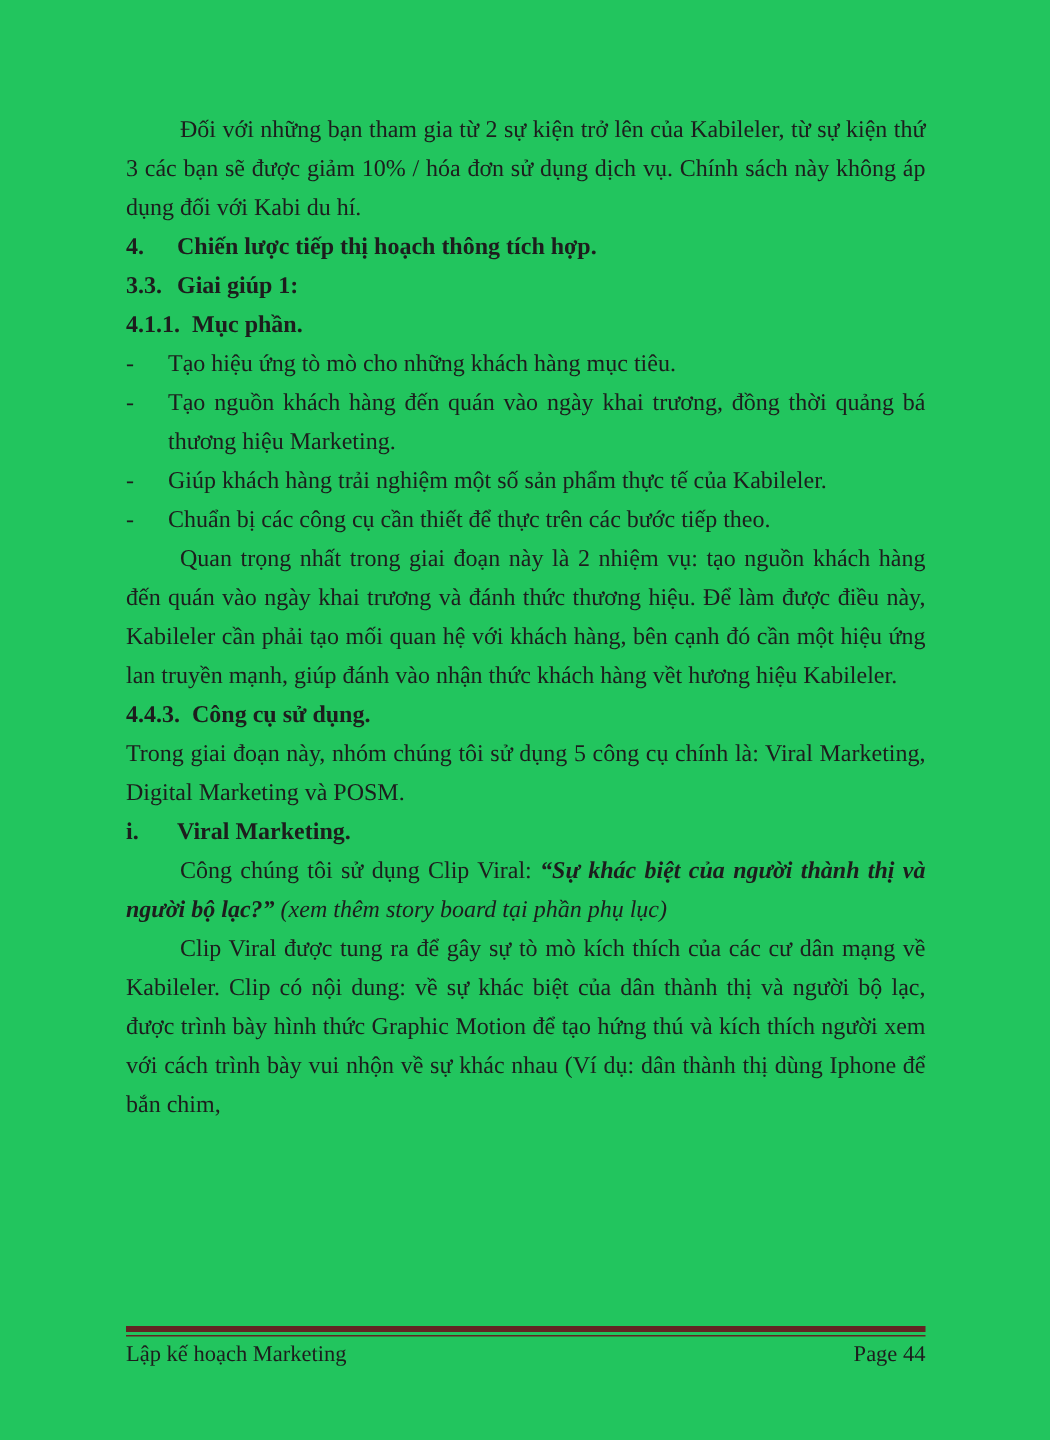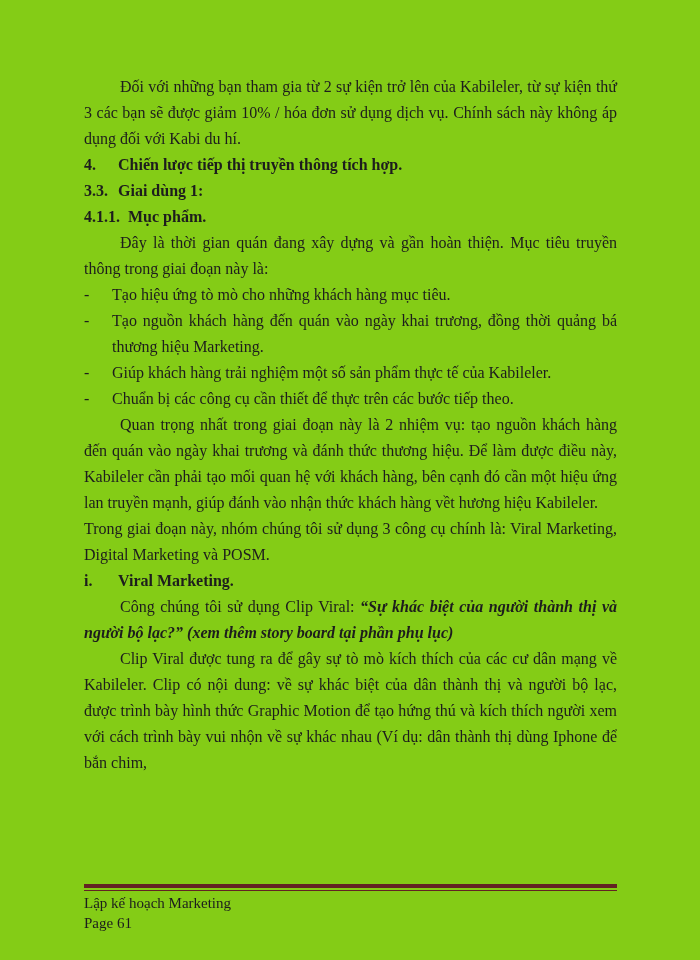--- a/index.html
+++ b/index.html
@@ -1,20 +1,20 @@
 <!DOCTYPE html>
 <html><head>
 <meta charset="utf-8">
 <style>
   html, body { margin: 0; padding: 0; background: #ffffff; }
   .page {
     position: relative;
     width: 700px;
     height: 960px;
-    background: #84cc16;
+    background: #22c55e;
     font-family: "Liberation Serif", "DejaVu Serif", serif;
     color: #1d1d1d;
     overflow: hidden;
   }
   .content {
     position: absolute;
     left: 84px;
     top: 74px;
     width: 533px;
     font-size: 16px;
@@ -23,66 +23,64 @@
   }
   .para { margin: 0; }
   .indent { text-indent: 36px; }
   .h { display: flex; font-weight: bold; text-align: left; }
   .h .num { flex: 0 0 34px; }
   .h.sub .num { flex: 0 0 44px; }
   .li { display: flex; }
   .li .marker { flex: 0 0 28px; }
   .li .litext { flex: 1; text-align: justify; }
   .bolditalic { font-weight: bold; font-style: italic; }
-  .italic { font-style: italic; font-weight: bold; }
+  .italic { font-style: italic; }
   .footer {
     position: absolute;
     left: 84px;
     width: 533px;
     top: 884px;
     font-size: 15px;
   }
   .rule {
     border-top: 4px solid #632423;
     border-bottom: 1px solid #632423;
     height: 2px;
     margin-bottom: 2px;
   }
   .footer-row {
     display: flex;
     justify-content: space-between;
     line-height: 20px;
-    flex-direction: column;
   }
 </style>
 </head>
 <body>
 
 <div class="page">
   <div class="content">
 
     <p class="para indent">Đối với những bạn tham gia từ 2 sự kiện trở lên của Kabileler, từ sự kiện thứ 3 các bạn sẽ được giảm 10% / hóa đơn sử dụng dịch vụ. Chính sách này không áp dụng đối với Kabi du hí.</p>
 
 
     <div class="h">
       <span class="num">4.</span>
-      <span class="htext">Chiến lược tiếp thị truyền thông tích hợp.</span>
+      <span class="htext">Chiến lược tiếp thị hoạch thông tích hợp.</span>
     </div>
 
     <div class="h">
       <span class="num">3.3.</span>
-      <span class="htext">Giai dùng 1:</span>
+      <span class="htext">Giai giúp 1:</span>
     </div>
 
     <div class="h sub">
       <span class="num">4.1.1.</span>
-      <span class="htext">Mục phẩm.</span>
+      <span class="htext">Mục phần.</span>
     </div>
 
-    <p class="para indent">Đây là thời gian quán đang xây dựng và gần hoàn thiện. Mục tiêu truyền thông trong giai đoạn này là:</p>
 
     <div class="li">
       <span class="marker">-</span>
       <span class="litext">Tạo hiệu ứng tò mò cho những khách hàng mục tiêu.</span>
     </div>
     <div class="li">
       <span class="marker">-</span>
       <span class="litext">Tạo nguồn khách hàng đến quán vào ngày khai trương, đồng thời quảng bá thương hiệu Marketing.</span>
     </div>
     <div class="li">
@@ -90,36 +88,40 @@
       <span class="litext">Giúp khách hàng trải nghiệm một số sản phẩm thực tế của Kabileler.</span>
     </div>
     <div class="li">
       <span class="marker">-</span>
       <span class="litext">Chuẩn bị các công cụ cần thiết để thực trên các bước tiếp theo.</span>
     </div>
 
 
     <p class="para indent">Quan trọng nhất trong giai đoạn này là 2 nhiệm vụ: tạo nguồn khách hàng đến quán vào ngày khai trương và đánh thức thương hiệu. Để làm được điều này, Kabileler cần phải tạo mối quan hệ với khách hàng, bên cạnh đó cần một hiệu ứng lan truyền mạnh, giúp đánh vào nhận thức khách hàng vềt hương hiệu Kabileler.</p>
 
+    <div class="h sub">
+      <span class="num">4.4.3.</span>
+      <span class="htext">Công cụ sử dụng.</span>
+    </div>
 
-    <p class="para">Trong giai đoạn này, nhóm chúng tôi sử dụng 3 công cụ chính là: Viral Marketing, Digital Marketing và POSM.</p>
+    <p class="para">Trong giai đoạn này, nhóm chúng tôi sử dụng 5 công cụ chính là: Viral Marketing, Digital Marketing và POSM.</p>
 
     <div class="h">
       <span class="num">i.</span>
       <span class="htext">Viral Marketing.</span>
     </div>
 
     <p class="para indent">
       <span>Công chúng tôi sử dụng Clip Viral: </span><span class="bolditalic">“Sự khác biệt của người thành thị và người bộ lạc?”</span><span class="italic"> (xem thêm story board tại phần phụ lục)</span>
     </p>
 
     <p class="para indent">Clip Viral được tung ra để gây sự tò mò kích thích của các cư dân mạng về Kabileler. Clip có nội dung: về sự khác biệt của dân thành thị và người bộ lạc, được trình bày hình thức Graphic Motion để tạo hứng thú và kích thích người xem với cách trình bày vui nhộn về sự khác nhau (Ví dụ: dân thành thị dùng Iphone để bắn chim,</p>
 
   </div>
 
   <div class="footer">
     <div class="rule"></div>
     <div class="footer-row">
       <span>Lập kế hoạch Marketing</span>
-      <span>Page 61</span>
+      <span>Page 44</span>
     </div>
   </div>
 </div>
 
 </body></html>

